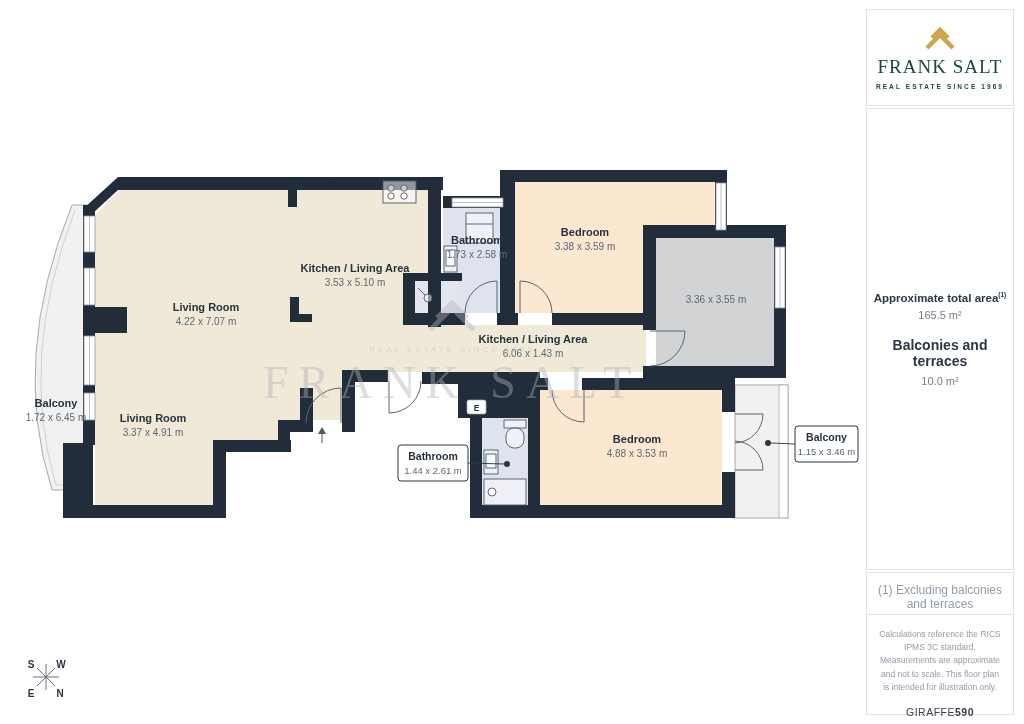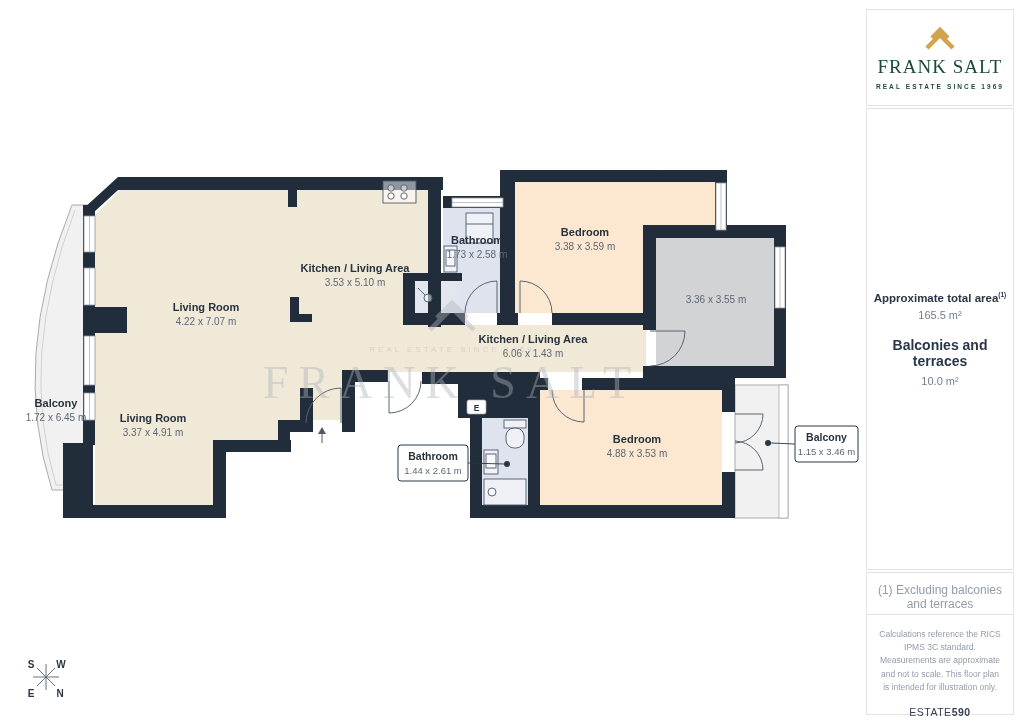--- a/index.html
+++ b/index.html
@@ -263,18 +263,18 @@
       <div class="area-value">10.0 m²</div>
     </div>
 
     <div class="sb-box sb-footnote">
       <span>(1) Excluding balconies and terraces</span>
     </div>
 
     <div class="sb-box sb-disclaimer">
       <div>Calculations reference the RICS IPMS 3C standard. Measurements are approximate and not to scale. This floor plan is intended for illustration only.</div>
       <div class="giraffe">
-        <span>ESTATE</span><span class="bold">590</span>
+        <span>GIRAFFE</span><span class="bold">590</span>
       </div>
     </div>
 
   </div>
 </div>
 
 </body></html>

